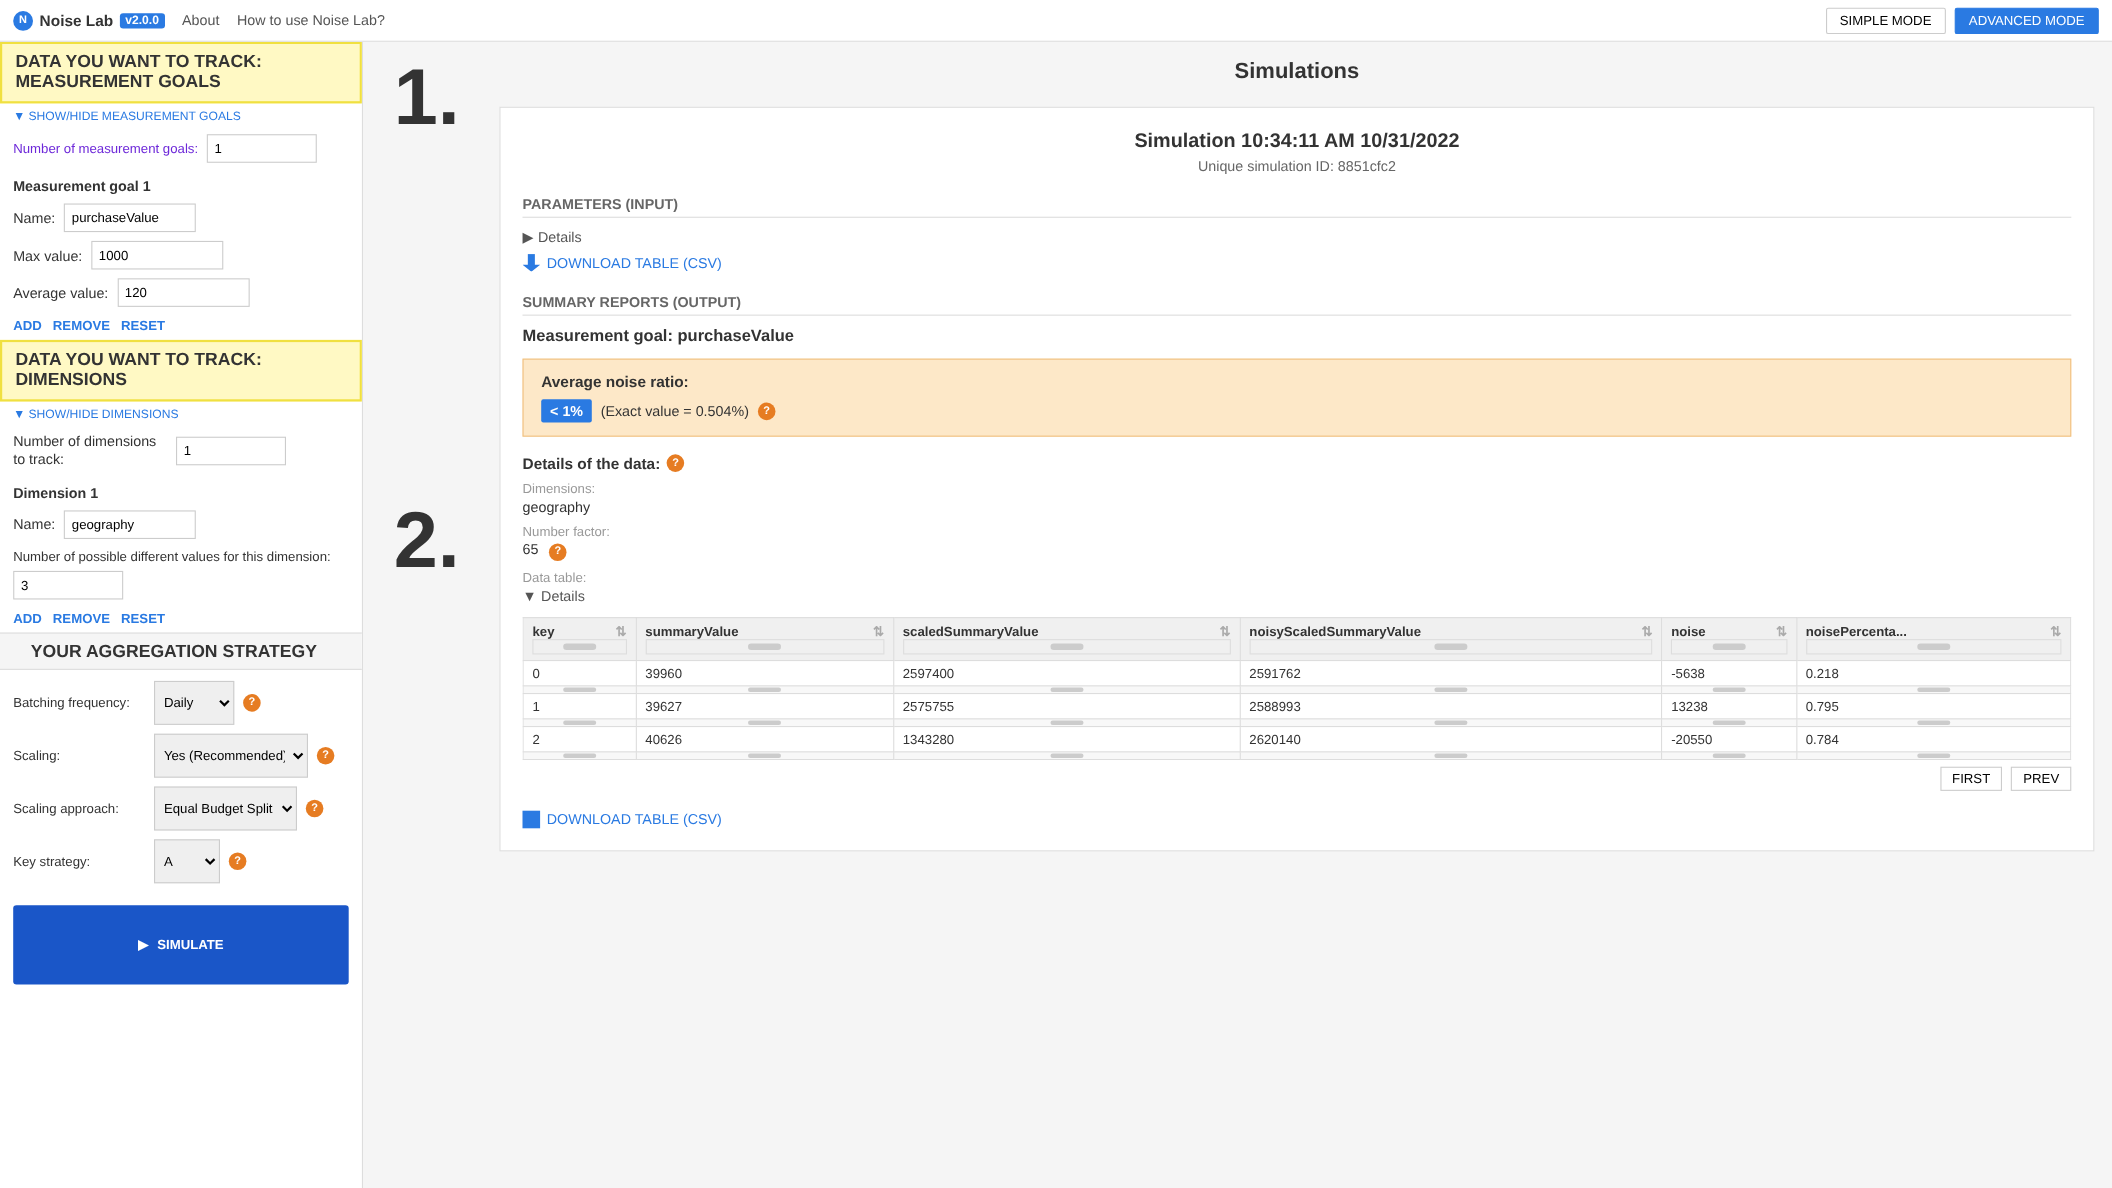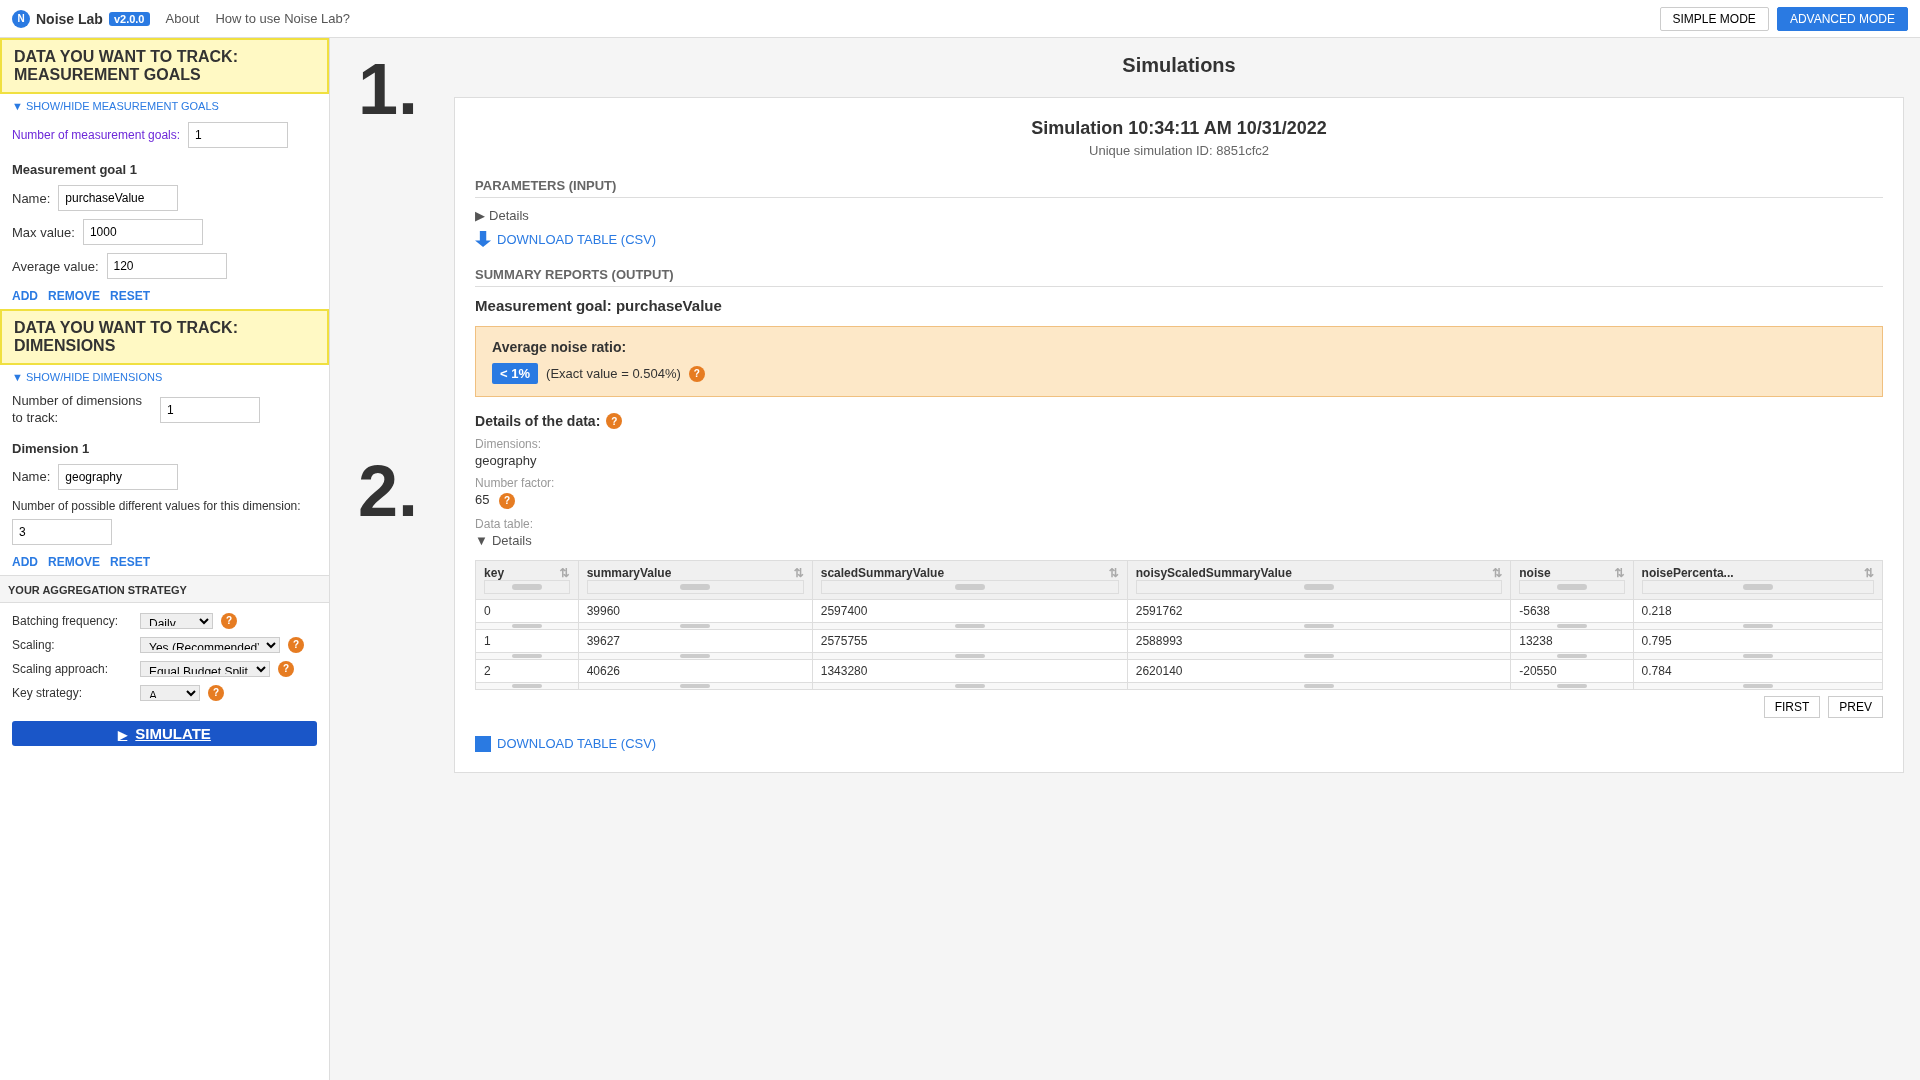--- a/index.html
+++ b/index.html
@@ -122,72 +122,71 @@
       gap: 10px;
     }
     .action-link {
       color: #2a7ae2;
       font-size: 12px;
       cursor: pointer;
       font-weight: bold;
     }
     .aggregation-title {
       font-weight: bold;
-      font-size: 11px;
-      padding: 8px 12px 6px 8px;
+      font-size: 16px;
+      padding: 8px 12px 6px 28px;
       background: #f5f5f5;
       border-top: 1px solid #ddd;
       border-bottom: 1px solid #ddd;
       margin-bottom: 6px;
     }
     .agg-row {
       display: flex;
       align-items: center;
       padding: 4px 12px;
       gap: 8px;
     }
     .agg-label {
       font-size: 12px;
       width: 120px;
       flex-shrink: 0;
     }
     .agg-select {
       border: 1px solid #ccc;
       padding: 2px 4px;
       font-size: 12px;
-      height: 16px;
+      height: 40px;
     }
     .help-circle {
       display: inline-flex;
       align-items: center;
       justify-content: center;
       width: 16px; height: 16px;
       background: #e67c22;
       color: white;
       border-radius: 50%;
       font-size: 10px;
       cursor: pointer;
       font-weight: bold;
     }
     .simulate-btn {
       margin: 16px 12px;
       background: #1a56c8;
       color: white;
       border: none;
-      padding: 4px;
+      padding: 29px;
       width: calc(100% - 24px);
-      font-size: 15px;
+      font-size: 12px;
       font-weight: bold;
       cursor: pointer;
       border-radius: 3px;
       display: flex;
       align-items: center;
       justify-content: center;
       gap: 8px;
-      text-decoration: underline;
     }
     .simulate-btn .play-icon::before { content: '▶'; font-size: 12px; }
 
     .step-number {
       font-size: 72px;
       font-weight: bold;
       color: #333;
       padding: 10px 20px;
       line-height: 1;
     }

